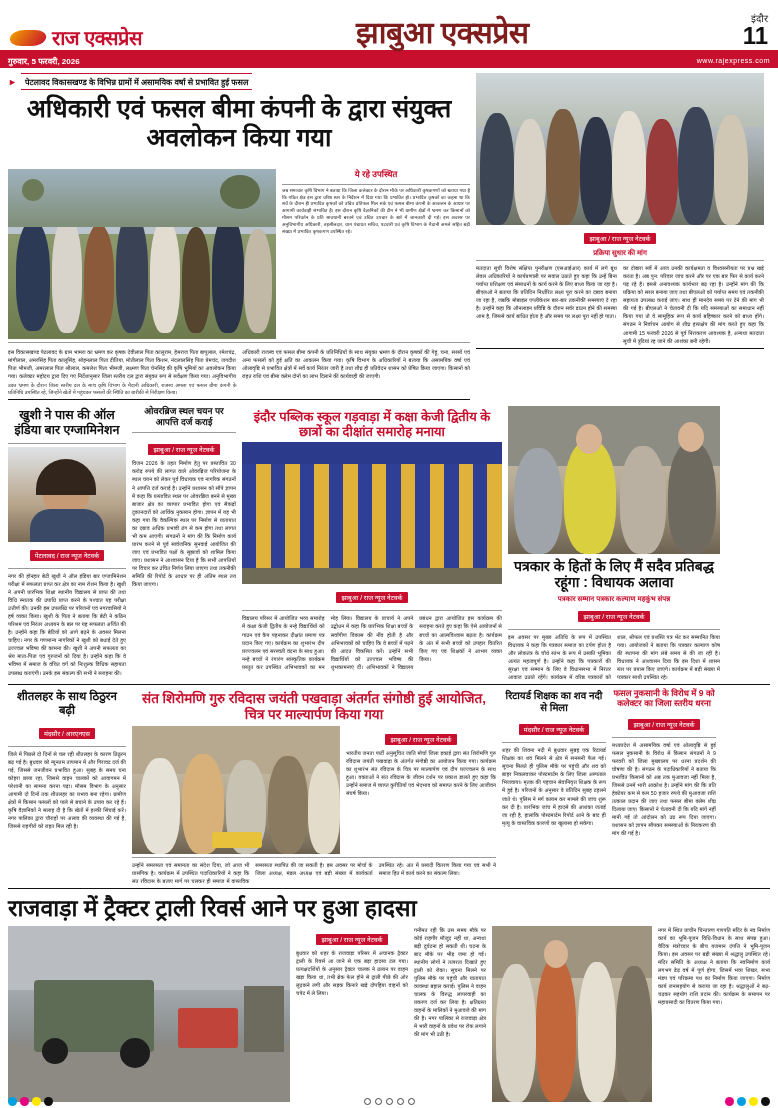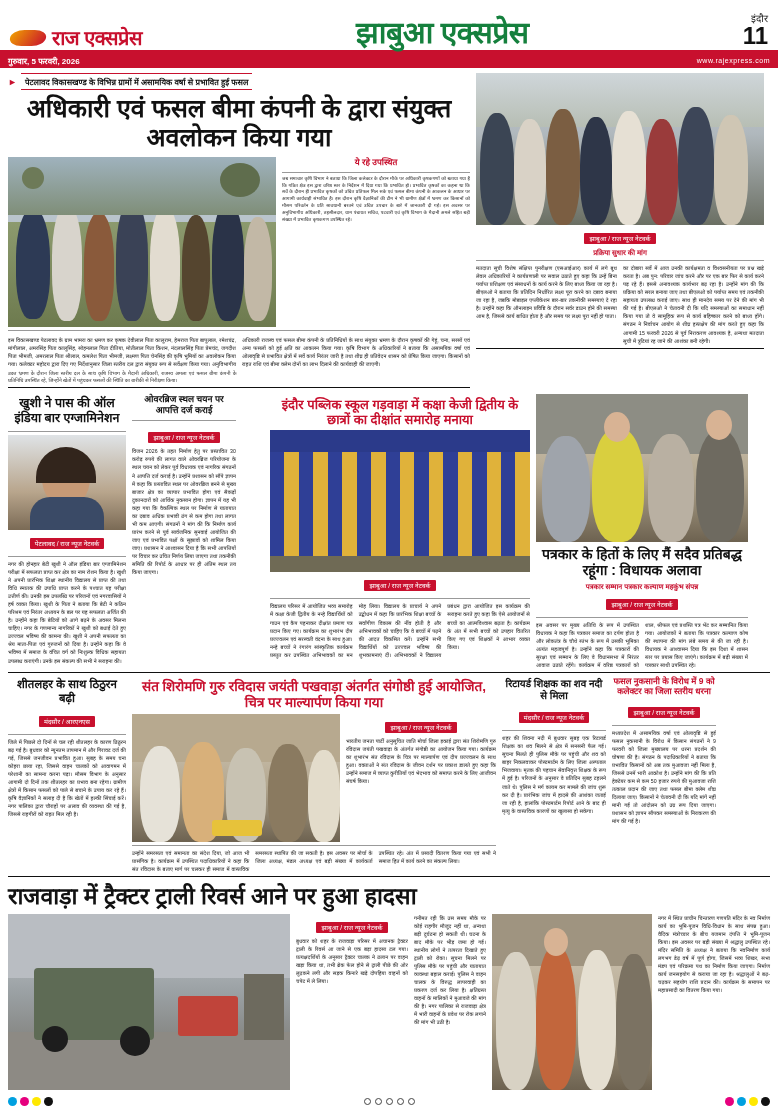--- a/index.html
+++ b/index.html
@@ -27,21 +27,21 @@
     font-size: 20px; font-weight: bold; color: #c8102e;
     letter-spacing: -0.5px; line-height: 1;
   }
   .logo-swoosh {
     width: 36px; height: 16px; border-radius: 50%/70%;
     background: linear-gradient(120deg, #f0a100 0%, #c8102e 100%);
     transform: skewX(-12deg);
     margin-right: 2px;
   }
   .paper-title {
-    font-size: 30px; font-weight: bold; color: #15803d;
+    font-size: 30px; font-weight: bold; color: #7f1d1d;
     line-height: 1; letter-spacing: -0.5px;
     flex: 1; text-align: center;
   }
   .edition { text-align: right; line-height: 1; }
   .edition .city { font-size: 10px; color: #222; }
   .edition .pageno { font-size: 24px; font-weight: bold; color: #111; }
 
   .subbar {
     display: flex; align-items: center; justify-content: space-between;
     background: #c8102e; color: #fff;
@@ -156,21 +156,21 @@
 
   <div class="cols" style="margin-top:5px;">
 
     <div class="col" style="width:462px;">
       <div style="display:flex;align-items:center;gap:4px;">
         <span style="color:#c8102e;font-size:9px;">►</span>
         <span class="kicker">पेटलावद विकासखण्ड के विभिन्न ग्रामों में असामयिक वर्षा से प्रभावित हुई फसल</span>
       </div>
       <h1 class="head">अधिकारी एवं फसल बीमा कंपनी के द्वारा संयुक्त अवलोकन किया गया</h1>
 
-      <div style="display:flex;gap:6px;">
+      <div style="display:flex;gap:6px;margin-top:12px;">
 
         <div class="photo ph-field" style="width:268px;height:170px;">
           <div class="blob" style="left:8px;top:52px;width:34px;height:110px;background:#2d3a55;"></div>
           <div class="blob" style="left:44px;top:48px;width:30px;height:116px;background:#d8d4cc;"></div>
           <div class="blob" style="left:76px;top:56px;width:30px;height:108px;background:#8a5a3b;"></div>
           <div class="blob" style="left:108px;top:44px;width:32px;height:120px;background:#3a4256;"></div>
           <div class="blob" style="left:142px;top:50px;width:30px;height:114px;background:#e2dcd0;"></div>
           <div class="blob" style="left:174px;top:58px;width:28px;height:106px;background:#55452f;"></div>
           <div class="blob" style="left:204px;top:46px;width:32px;height:118px;background:#2a3348;"></div>
           <div class="blob" style="left:236px;top:60px;width:28px;height:104px;background:#c2b8a6;"></div>
@@ -230,21 +230,21 @@
       <div class="body">नगर की होनहार बेटी खुशी ने ऑल इंडिया बार एग्जामिनेशन परीक्षा में सफलता प्राप्त कर क्षेत्र का नाम रोशन किया है। खुशी ने अपनी प्रारंभिक शिक्षा स्थानीय विद्यालय से प्राप्त की तथा विधि स्नातक की उपाधि प्राप्त करने के पश्चात यह परीक्षा उत्तीर्ण की। उनकी इस उपलब्धि पर परिजनों एवं नगरवासियों ने हर्ष व्यक्त किया। खुशी के पिता ने बताया कि बेटी ने कठिन परिश्रम एवं निरंतर अध्ययन के बल पर यह सफलता अर्जित की है। उन्होंने कहा कि बेटियों को आगे बढ़ने के अवसर मिलना चाहिए। नगर के गणमान्य नागरिकों ने खुशी को बधाई देते हुए उज्ज्वल भविष्य की कामना की। खुशी ने अपनी सफलता का श्रेय माता-पिता एवं गुरुजनों को दिया है। उन्होंने कहा कि वे भविष्य में समाज के वंचित वर्ग को निःशुल्क विधिक सहायता उपलब्ध कराएंगी। उनके इस संकल्प की सभी ने सराहना की।</div>
     </div>
 
     <div class="col" style="width:104px;">
       <div class="sidebox-title" style="color:#111;font-size:9px;">ओवरब्रिज स्थल चयन पर आपत्ति दर्ज कराई</div>
       <div class="rule-h thin"></div>
       <div class="byline-wrap"><span class="byline">झाबुआ / राज न्यूज नेटवर्क</span></div>
       <div class="body">विजन 2026 के तहत निर्माण हेतु पर प्रस्तावित 30 करोड़ रुपये की लागत वाले ओवरब्रिज परियोजना के स्थल चयन को लेकर पूर्व विधायक एवं नागरिक संगठनों ने आपत्ति दर्ज कराई है। उन्होंने प्रशासन को सौंपे ज्ञापन में कहा कि प्रस्तावित स्थल पर ओवरब्रिज बनने से मुख्य बाजार क्षेत्र का व्यापार प्रभावित होगा एवं सैकड़ों दुकानदारों को आर्थिक नुकसान होगा। ज्ञापन में यह भी कहा गया कि वैकल्पिक स्थल पर निर्माण से यातायात का दबाव अधिक प्रभावी ढंग से कम होगा तथा लागत भी कम आएगी। संगठनों ने मांग की कि निर्माण कार्य प्रारंभ करने से पूर्व सार्वजनिक सुनवाई आयोजित की जाए एवं प्रभावित पक्षों के सुझावों को शामिल किया जाए। प्रशासन ने आश्वासन दिया है कि सभी आपत्तियों पर विचार कर उचित निर्णय लिया जाएगा तथा तकनीकी समिति की रिपोर्ट के आधार पर ही अंतिम स्थल तय किया जाएगा।</div>
     </div>
 
-    <div class="col" style="width:260px;margin-left:28px;">
+    <div class="col" style="width:260px;">
       <h3 class="head" style="color:#c8102e;font-size:13px;">इंदौर पब्लिक स्कूल गड़वाड़ा में कक्षा केजी द्वितीय के छात्रों का दीक्षांत समारोह मनाया</h3>
       <div class="photo ph-school" style="width:100%;height:142px;">
         <div style="position:absolute;left:0;top:0;right:0;height:40px;background:#2b3a8a;"></div>
         <div style="position:absolute;left:0;bottom:0;right:0;height:20px;background:#6f6a55;"></div>
         <div class="hdrow" style="height:104px;bottom:16px;">
           <i style="background:#2f3f96;"></i>
             <i style="background:#e0b23a;"></i>
             <i style="background:#2f3f96;"></i>
           <i style="background:#e0b23a;"></i>
             <i style="background:#2f3f96;"></i>

